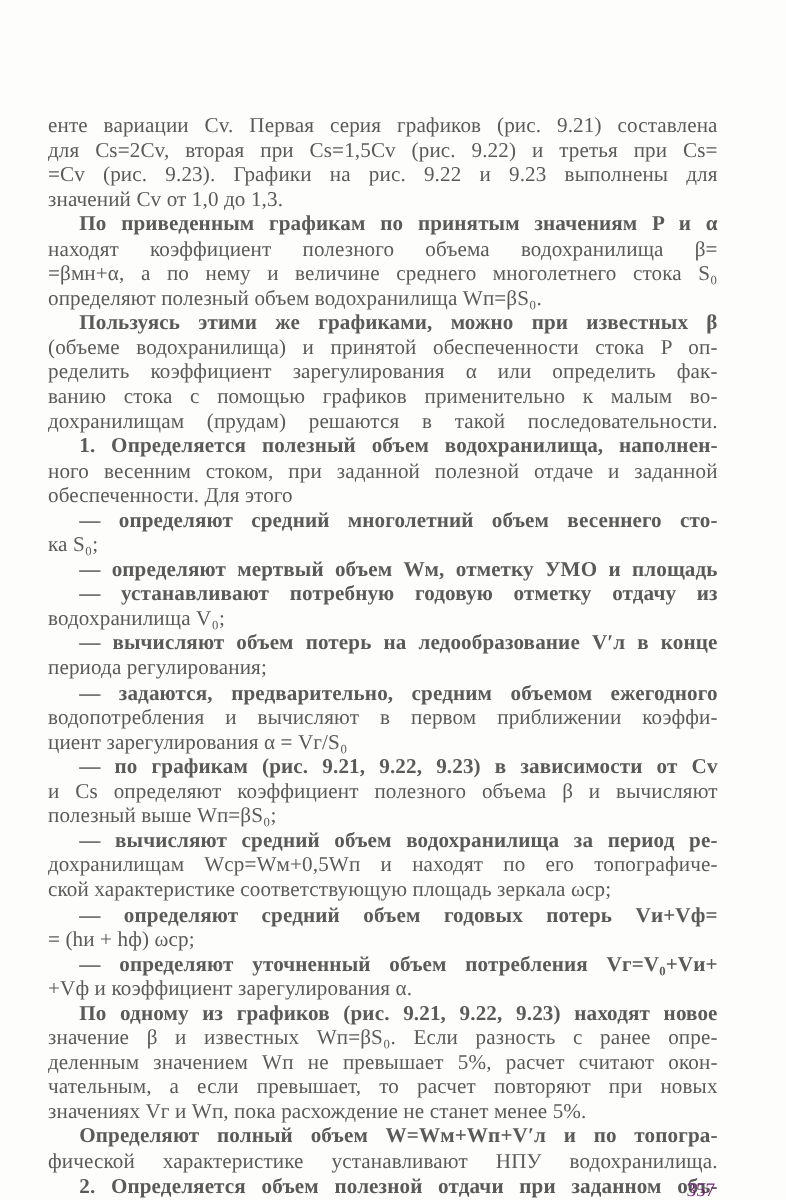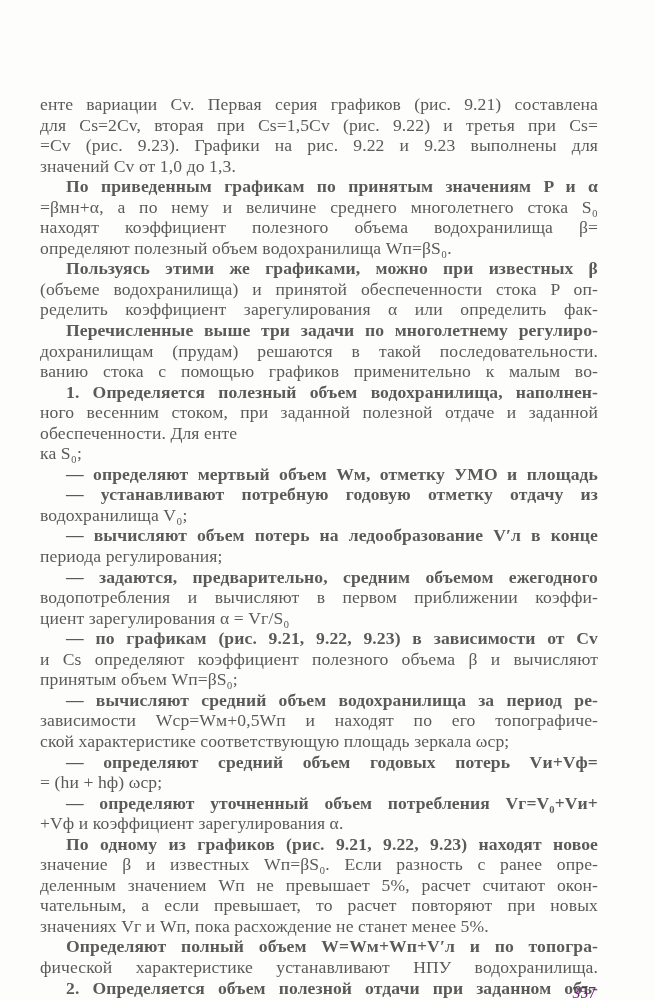--- a/index.html
+++ b/index.html
@@ -29,46 +29,46 @@
 </head>
 <body>
 
 <div class="page">
   <div class="text" id="text-body">
       <span class="line">енте вариации Cv. Первая серия графиков (рис. 9.21) составлена</span>
       <span class="line">для Cs=2Cv, вторая при Cs=1,5Cv (рис. 9.22) и третья при Cs=</span>
       <span class="line">=Cv (рис. 9.23). Графики на рис. 9.22 и 9.23 выполнены для</span>
       <span class="line last">значений Cv от 1,0 до 1,3.</span>
       <span class="line indent">По приведенным графикам по принятым значениям P и α</span>
+      <span class="line">находят коэффициент полезного объема водохранилища β=</span>
       <span class="line">=βмн+α, а по нему и величине среднего многолетнего стока S₀</span>
-      <span class="line">находят коэффициент полезного объема водохранилища β=</span>
       <span class="line last">определяют полезный объем водохранилища Wп=βS₀.</span>
       <span class="line indent">Пользуясь этими же графиками, можно при известных β</span>
       <span class="line">(объеме водохранилища) и принятой обеспеченности стока P оп-</span>
       <span class="line">ределить коэффициент зарегулирования α или определить фак-</span>
-      <span class="line indent">Перечисленные выше три задачи по многолетнему регулиро-</span>
+      <span class="line">ванию стока с помощью графиков применительно к малым во-</span>
       <span class="line">дохранилищам (прудам) решаются в такой последовательности.</span>
-      <span class="line">ванию стока с помощью графиков применительно к малым во-</span>
       <span class="line indent">1. Определяется полезный объем водохранилища, наполнен-</span>
       <span class="line">ного весенним стоком, при заданной полезной отдаче и заданной</span>
-      <span class="line last">обеспеченности. Для енте</span>
+      <span class="line last">обеспеченности. Для этого</span>
+      <span class="line indent">— определяют средний многолетний объем весеннего сто-</span>
       <span class="line last">ка S₀;</span>
       <span class="line indent">— определяют мертвый объем Wм, отметку УМО и площадь</span>
       <span class="line indent">— устанавливают потребную годовую отметку отдачу из</span>
       <span class="line last">водохранилища V₀;</span>
       <span class="line indent">— вычисляют объем потерь на ледообразование V′л в конце</span>
       <span class="line last">периода регулирования;</span>
       <span class="line indent">— задаются, предварительно, средним объемом ежегодного</span>
       <span class="line">водопотребления и вычисляют в первом приближении коэффи-</span>
       <span class="line last">циент зарегулирования α = Vг/S₀</span>
       <span class="line indent">— по графикам (рис. 9.21, 9.22, 9.23) в зависимости от Cv</span>
       <span class="line">и Cs определяют коэффициент полезного объема β и вычисляют</span>
-      <span class="line last">принятым объем Wп=βS₀;</span>
+      <span class="line last">полезный выше Wп=βS₀;</span>
       <span class="line indent">— вычисляют средний объем водохранилища за период ре-</span>
-      <span class="line">зависимости Wср=Wм+0,5Wп и находят по его топографиче-</span>
+      <span class="line">дохранилищам Wср=Wм+0,5Wп и находят по его топографиче-</span>
       <span class="line last">ской характеристике соответствующую площадь зеркала ωср;</span>
       <span class="line indent">— определяют средний объем годовых потерь Vи+Vф=</span>
       <span class="line last">= (hи + hф) ωср;</span>
       <span class="line indent">— определяют уточненный объем потребления Vг=V₀+Vи+</span>
       <span class="line last">+Vф и коэффициент зарегулирования α.</span>
       <span class="line indent">По одному из графиков (рис. 9.21, 9.22, 9.23) находят новое</span>
       <span class="line">значение β и известных Wп=βS₀. Если разность с ранее опре-</span>
       <span class="line">деленным значением Wп не превышает 5%, расчет считают окон-</span>
       <span class="line">чательным, а если превышает, то расчет повторяют при новых</span>
       <span class="line last">значениях Vг и Wп, пока расхождение не станет менее 5%.</span>

